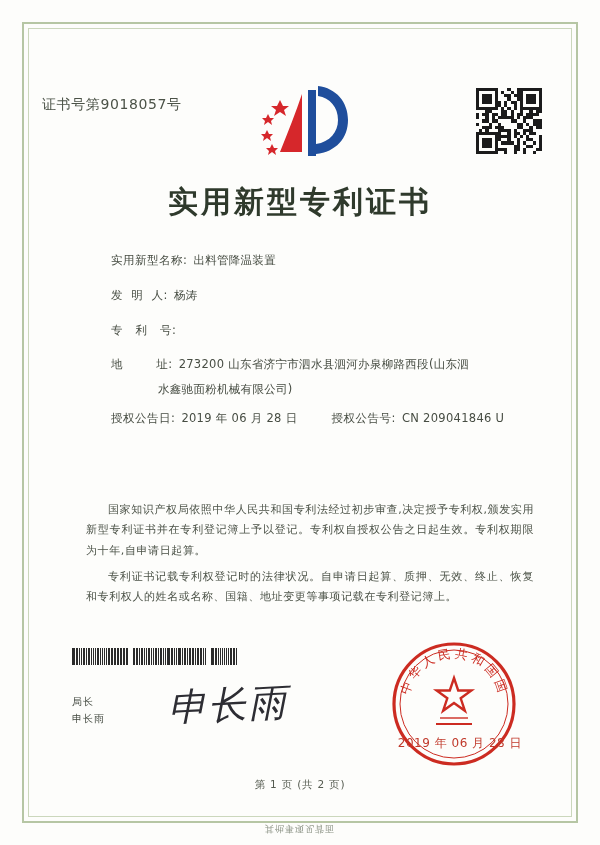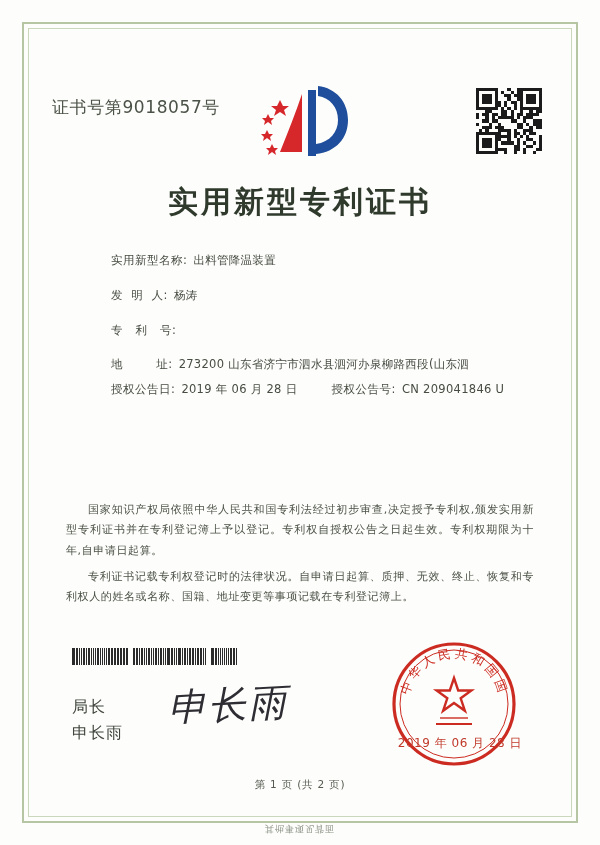--- a/index.html
+++ b/index.html
@@ -40,23 +40,23 @@
   .content {
     position: absolute;
     left: 0;
     top: 0;
     width: 600px;
     height: 845px;
   }
   
   .cert-no {
     position: absolute;
-    left: 52px;
+    left: 42px;
     top: 96px;
-    font-size: 17px;
+    font-size: 14px;
     letter-spacing: 0.6px;
     color: #4b5247;
     font-family: "DejaVu Sans", sans-serif;
   }
   
   .logo {
     position: absolute;
     left: 258px;
     top: 82px;
     width: 95px;
@@ -146,20 +146,21 @@
     width: 468px;
   }
   .para {
     font-size: 11px;
     line-height: 1.85;
     color: #4b5247;
     text-align: justify;
     text-indent: 22px;
     margin-bottom: 6px;
     letter-spacing: 0.6px;
+    margin-left: 20px;
   }
   
   .barcode {
     position: absolute;
     left: 72px;
     top: 648px;
     width: 178px;
     height: 17px;
     display: flex;
     align-items: stretch;
@@ -167,21 +168,21 @@
   .barcode i {
     display: block;
     background: #2b2b2b;
     margin-right: 1px;
   }
   
   .sig-label {
     position: absolute;
     left: 72px;
     top: 694px;
-    font-size: 16px;
+    font-size: 10px;
     line-height: 1.65;
     color: #3f453c;
     letter-spacing: 1px;
   }
   .sig-script {
     position: absolute;
     left: 168px;
     top: 680px;
     font-size: 38px;
     font-family: "DejaVu Serif", serif;
@@ -713,20 +714,21 @@
         <span class="flabel">发  明  人:</span>
         <span class="fvalue">杨涛</span>
       </div>
       <div class="frow">
         <span class="flabel">专   利   号:</span>
       </div>
       <div class="frow two-col">
         <span class="flabel">地        址:</span>
         <span class="fvalue">273200  山东省济宁市泗水县泗河办泉柳路西段(山东泗</span>
       </div>
+      <div class="addr-second">水鑫驰面粉机械有限公司)</div>
       <div class="grant-row">
         <span class="flabel">授权公告日:</span>
         <span class="fvalue">2019 年 06 月 28 日</span>
         <span class="flabel grant-right">授权公告号:</span>
         <span class="fvalue">CN 209041846 U</span>
       </div>
     </div>
 
     <div class="paras">
       <div class="para">国家知识产权局依照中华人民共和国专利法经过初步审查,决定授予专利权,颁发实用新型专利证书并在专利登记簿上予以登记。专利权自授权公告之日起生效。专利权期限为十年,自申请日起算。</div>

